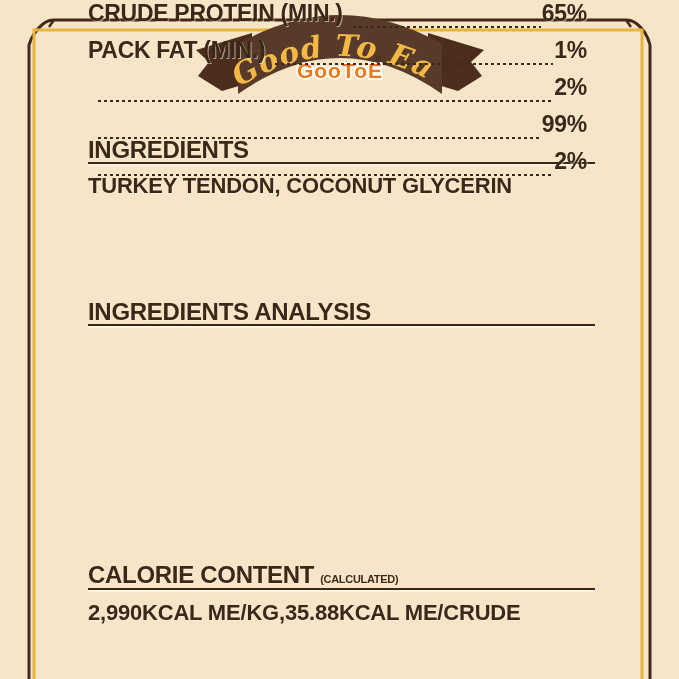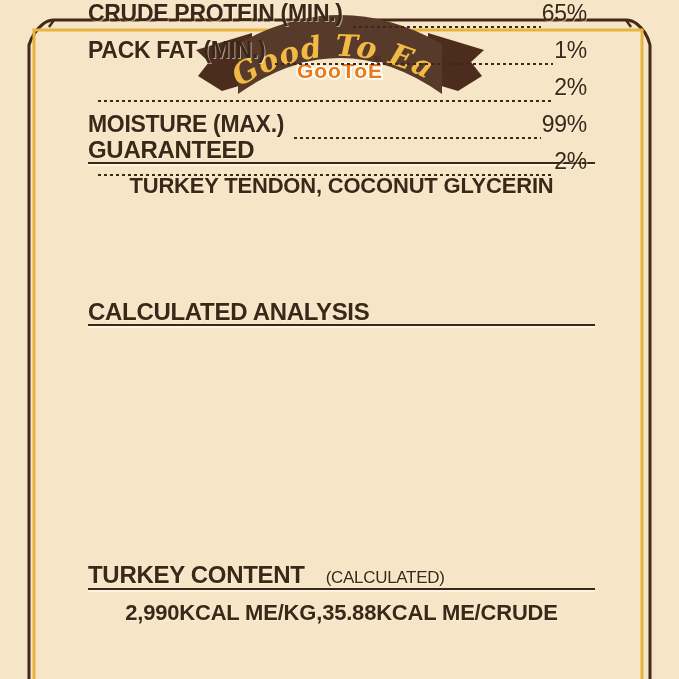--- a/index.html
+++ b/index.html
@@ -19,49 +19,48 @@
   .content {
     position: absolute; left: 88px; width: 507px; top: 0;
   }
   .abs { position: absolute; left: 0; right: 0; }
   .sec-title {
     font-size: 24px; font-weight: bold; letter-spacing: -0.3px;
     color: #3b2818; white-space: nowrap;
     text-shadow: 1px 1px 0 rgba(255,248,230,0.55);
   }
   .sec-title .subtle {
-    font-size: 17px; font-weight: normal; margin-left: 21px; letter-spacing: -0.3px;
+    font-size: 11px; font-weight: bold; margin-left: 6px; letter-spacing: -0.3px;
   }
   .rule {
     height: 2px; background: #3b2818;
     box-shadow: 0 2px 0 rgba(255,250,235,0.75);
   }
   .body-line {
     font-size: 22px; font-weight: bold; letter-spacing: -0.2px;
     color: #3b2818; white-space: nowrap;
     text-shadow: 1px 1px 0 rgba(255,248,230,0.55);
-    text-align: center;
   }
   .ga-rows { position: absolute; left: 0; right: 8px; top: 336; }
   .ga-row {
     display: flex; align-items: baseline;
     height: 37px;
   }
   .ga-label {
     font-size: 23px; font-weight: bold; letter-spacing: -0.3px;
     white-space: nowrap;
     text-shadow: 1px 1px 0 rgba(255,248,230,0.55);
   }
   .ga-leader {
     flex: 1; height: 2px; align-self: flex-end;
     margin: 0 1px 9px 10px;
     background: repeating-linear-gradient(90deg, #3b2818 0 3px, transparent 3px 6px);
   }
   .ga-value {
-    font-size: 23px; font-weight: normal; letter-spacing: -0.3px;
+    font-size: 23px; font-weight: bold; letter-spacing: -0.3px;
     text-align: right; white-space: nowrap;
     text-shadow: 1px 1px 0 rgba(255,248,230,0.55);
   }
   .banner-script {
     font-family: "DejaVu Serif", serif;
     font-style: italic; font-weight: bold;
     font-size: 30px; letter-spacing: 1px;
   }
   .logo-word {
     font-family: "Liberation Sans", sans-serif;
@@ -99,52 +98,51 @@
       <textPath href="#bannerArc" startOffset="50%">Good To Eat</textPath>
     </text>
 
     <text class="logo-word" x="340" y="78" text-anchor="middle" fill="#e87b1e" stroke="#fffdf6" stroke-width="3.5" paint-order="stroke">GooToE</text>
     <text class="logo-reg" x="374" y="63" fill="#4c2c1d">®</text>
   </g>
 </svg>
 
 <div class="content">
 
-  <div class="abs sec-title" style="top:136px">GUARANTEED</div>
+  <div class="abs sec-title" style="top:136px">INGREDIENTS</div>
   <div class="abs rule" style="top:162px"></div>
   <div class="abs body-line" style="top:173px">TURKEY TENDON, COCONUT GLYCERIN</div>
 
-  <div class="abs sec-title" style="top:298px">CALCULATED ANALYSIS</div>
+  <div class="abs sec-title" style="top:298px">INGREDIENTS ANALYSIS</div>
   <div class="abs rule" style="top:324px"></div>
 
   <div class="ga-rows">
     <div class="ga-row">
       <span class="ga-label">CRUDE PROTEIN (MIN.)</span>
       <span class="ga-leader"></span>
       <span class="ga-value">65%</span>
     </div>
     <div class="ga-row">
       <span class="ga-label">PACK FAT (MIN.)</span>
       <span class="ga-leader"></span>
       <span class="ga-value">1%</span>
     </div>
     <div class="ga-row">
       <span class="ga-leader"></span>
       <span class="ga-value">2%</span>
     </div>
     <div class="ga-row">
-      <span class="ga-label">MOISTURE (MAX.)</span>
       <span class="ga-leader"></span>
       <span class="ga-value">99%</span>
     </div>
     <div class="ga-row">
       <span class="ga-leader"></span>
       <span class="ga-value">2%</span>
     </div>
   </div>
 
   <div class="abs sec-title" style="top:561px">
-    <span>TURKEY CONTENT</span><span class="subtle">(CALCULATED)</span>
+    <span>CALORIE CONTENT</span><span class="subtle">(CALCULATED)</span>
   </div>
   <div class="abs rule" style="top:588px"></div>
   <div class="abs body-line" style="top:600px">2,990KCAL ME/KG,35.88KCAL ME/CRUDE</div>
 
 </div>
 
 </body></html>

